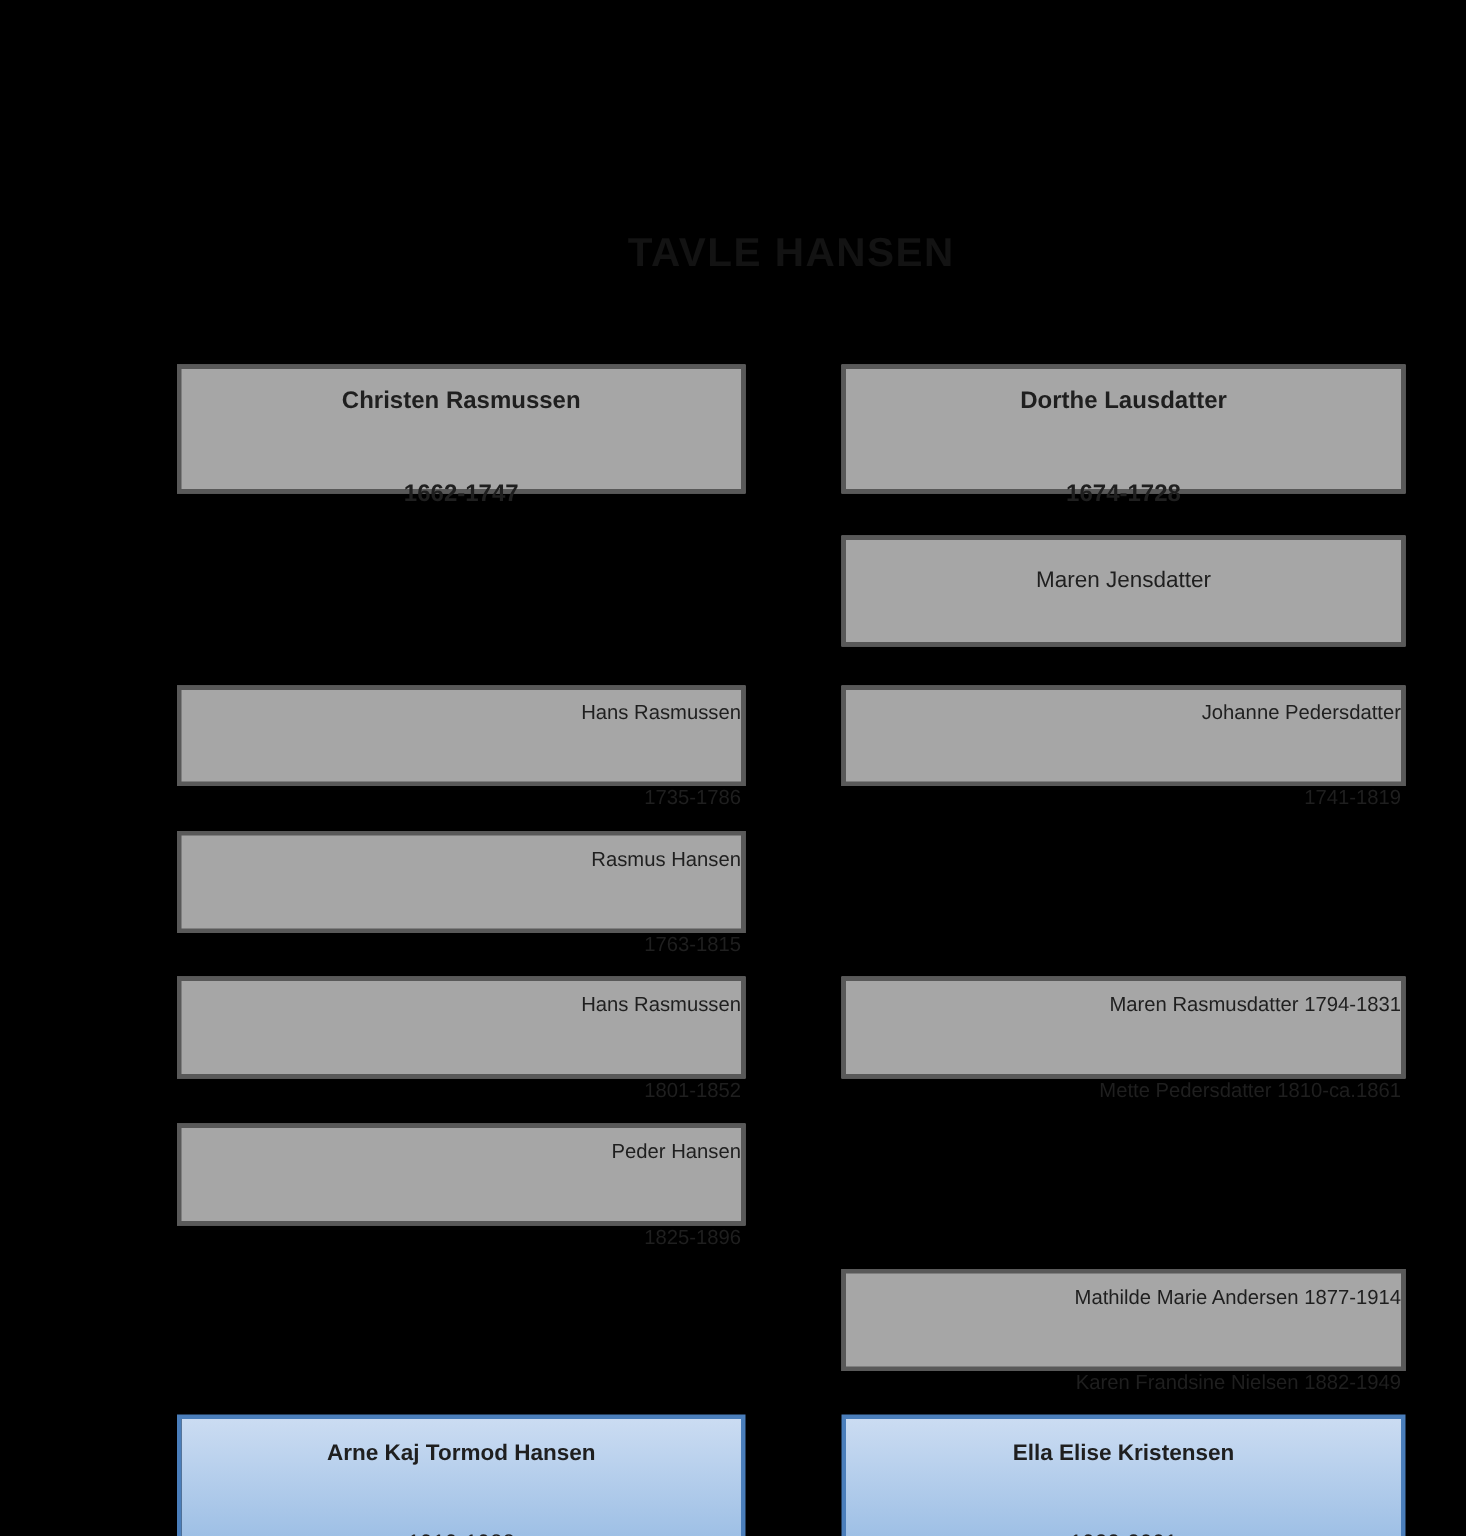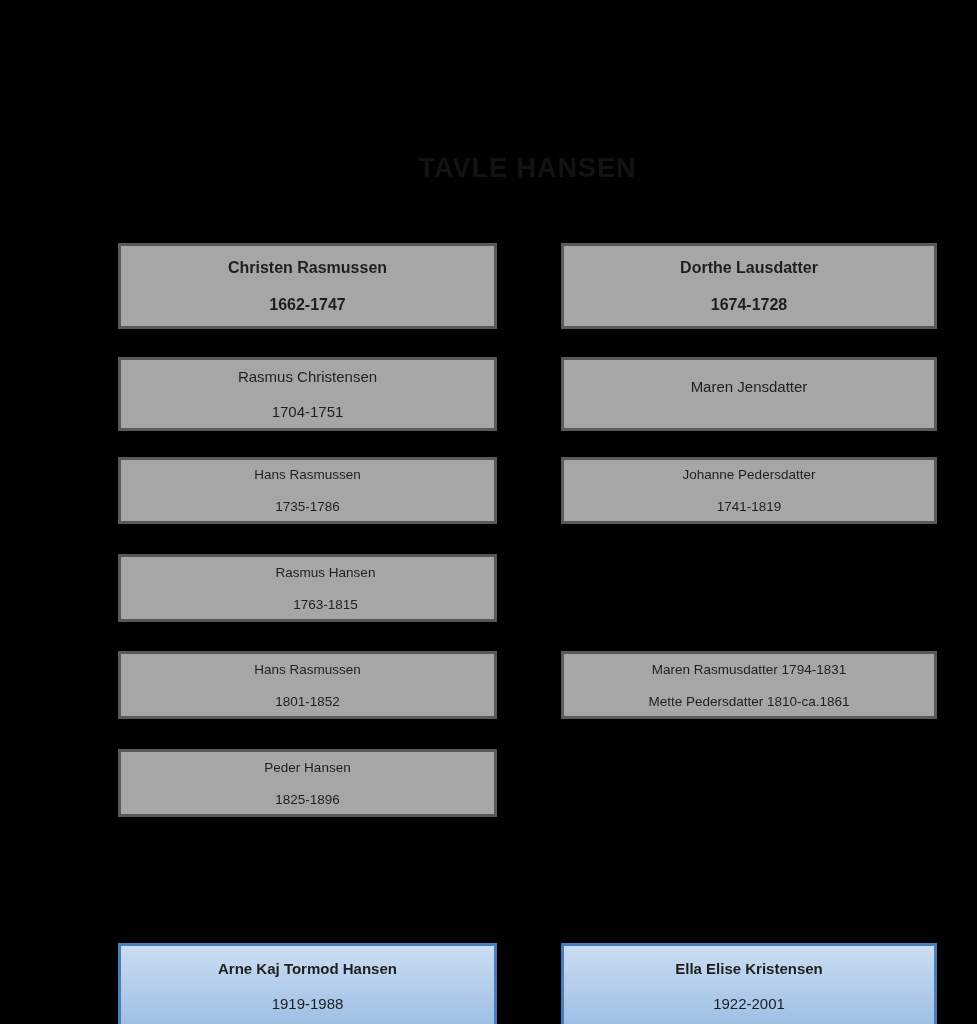--- a/index.html
+++ b/index.html
@@ -35,27 +35,27 @@
   .box.gray {
     background: var(--box-fill, #a6a6a6);
     border: 3px solid var(--box-border, #595959);
   }
   .box.blue {
     background: linear-gradient(to bottom,
       var(--highlight-fill-top, #cbdcf2),
       var(--highlight-fill-bottom, #9dbfe5));
     border: 3px solid var(--highlight-border, #4a7ebb);
   }
-  .box .ln { display: block; }
+  .box .ln { display: block; margin-top: 25px; }
   .sz-lg .ln { font-size: 16px;   line-height: 22px; }
   .sz-md .ln { font-size: 15px;   line-height: 20px; }
   .sz-sm .ln { font-size: 13.5px; line-height: 19px; }
   .sz-lg { gap: 15px; }
   .sz-md { gap: 15px; }
-  .sz-sm { gap: 13px; }
+  .sz-sm { gap: 13px; align-items: flex-end; }
   .bold-all .ln { font-weight: bold; }
   .bold-name .ln.name { font-weight: bold; }
 
   
   .col-l { left: 118px; width: 379px; }
   .col-r { left: 561px; width: 376px; }
   
   .r1 { top: 243px; height: 86px; }
   .r2 { top: 357px; height: 74px; }
   .r3 { top: 457px; height: 67px; }
@@ -74,24 +74,20 @@
 
   <div class="box gray col-l r1 sz-lg bold-all">
     <span class="ln name">Christen Rasmussen</span>
     <span class="ln dates">1662-1747</span>
   </div>
   <div class="box gray col-r r1 sz-lg bold-all">
     <span class="ln name">Dorthe Lausdatter</span>
     <span class="ln dates">1674-1728</span>
   </div>
 
-  <div class="box gray col-l r2 sz-md">
-    <span class="ln name">Rasmus Christensen</span>
-    <span class="ln dates">1704-1751</span>
-  </div>
   <div class="box gray col-r r2 sz-md">
     <span class="ln name">Maren Jensdatter</span>
     <span class="ln dates"></span>
   </div>
 
   <div class="box gray col-l r3 sz-sm">
     <span class="ln name">Hans Rasmussen</span>
     <span class="ln dates">1735-1786</span>
   </div>
   <div class="box gray col-r r3 sz-sm">
@@ -111,20 +107,24 @@
   <div class="box gray col-r r5 sz-sm">
     <span class="ln name">Maren Rasmusdatter 1794-1831</span>
     <span class="ln dates">Mette Pedersdatter 1810-ca.1861</span>
   </div>
 
   <div class="box gray col-l r6 sz-sm">
     <span class="ln name">Peder Hansen</span>
     <span class="ln dates">1825-1896</span>
   </div>
 
+  <div class="box gray col-r r7 sz-sm">
+    <span class="ln name">Mathilde Marie Andersen 1877-1914</span>
+    <span class="ln dates">Karen Frandsine Nielsen 1882-1949</span>
+  </div>
 
   <div class="box blue col-l r8 sz-md bold-name">
     <span class="ln name">Arne Kaj Tormod Hansen</span>
     <span class="ln dates">1919-1988</span>
   </div>
   <div class="box blue col-r r8 sz-md bold-name">
     <span class="ln name">Ella Elise Kristensen</span>
     <span class="ln dates">1922-2001</span>
   </div>
 

